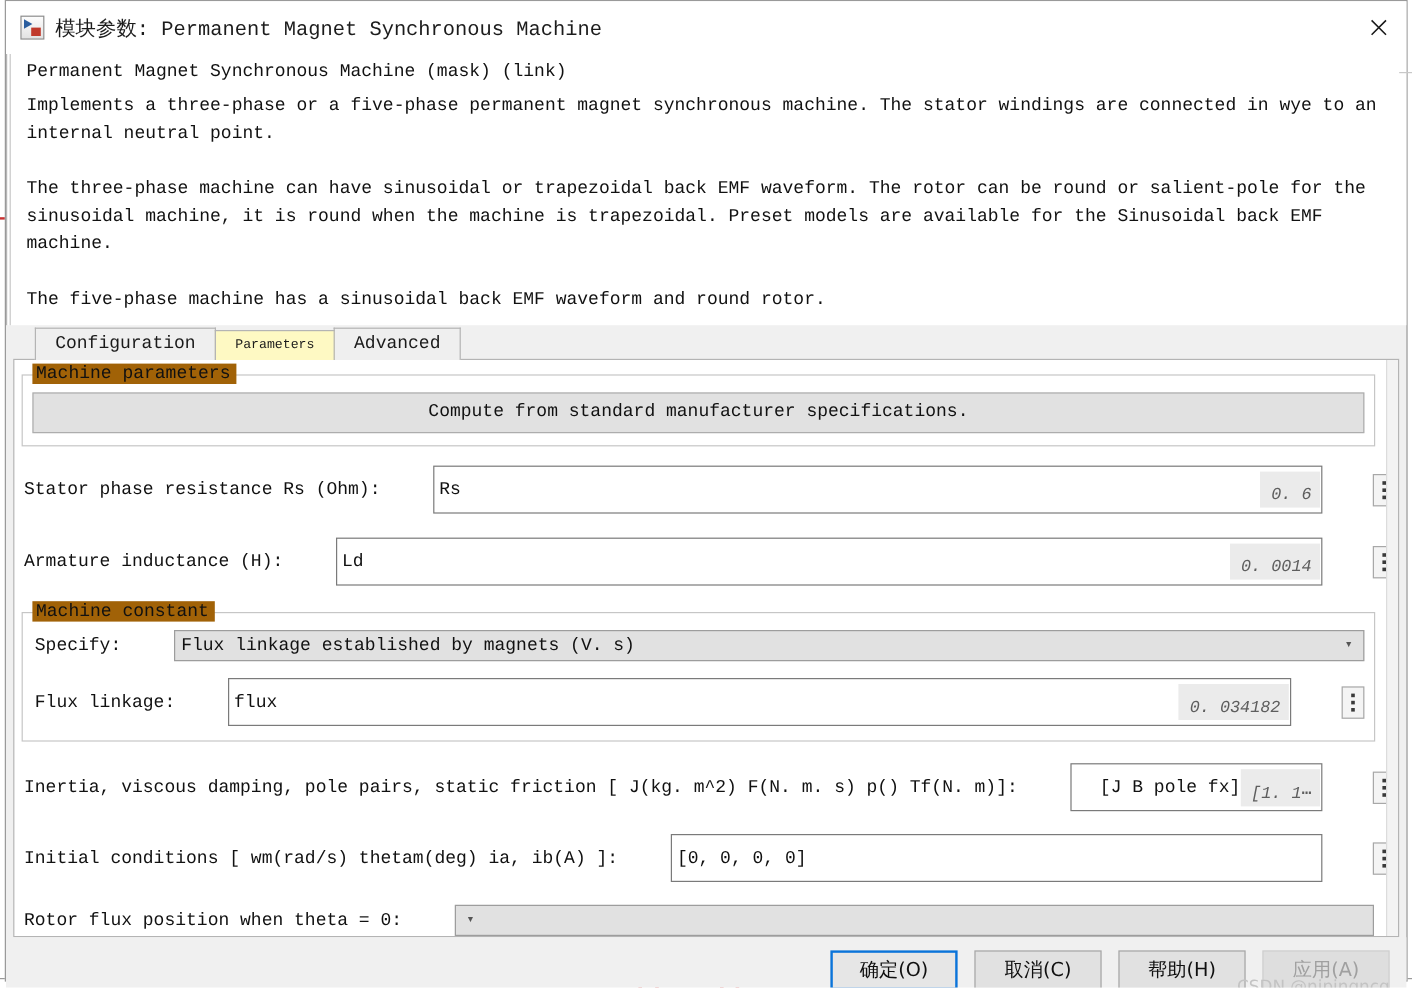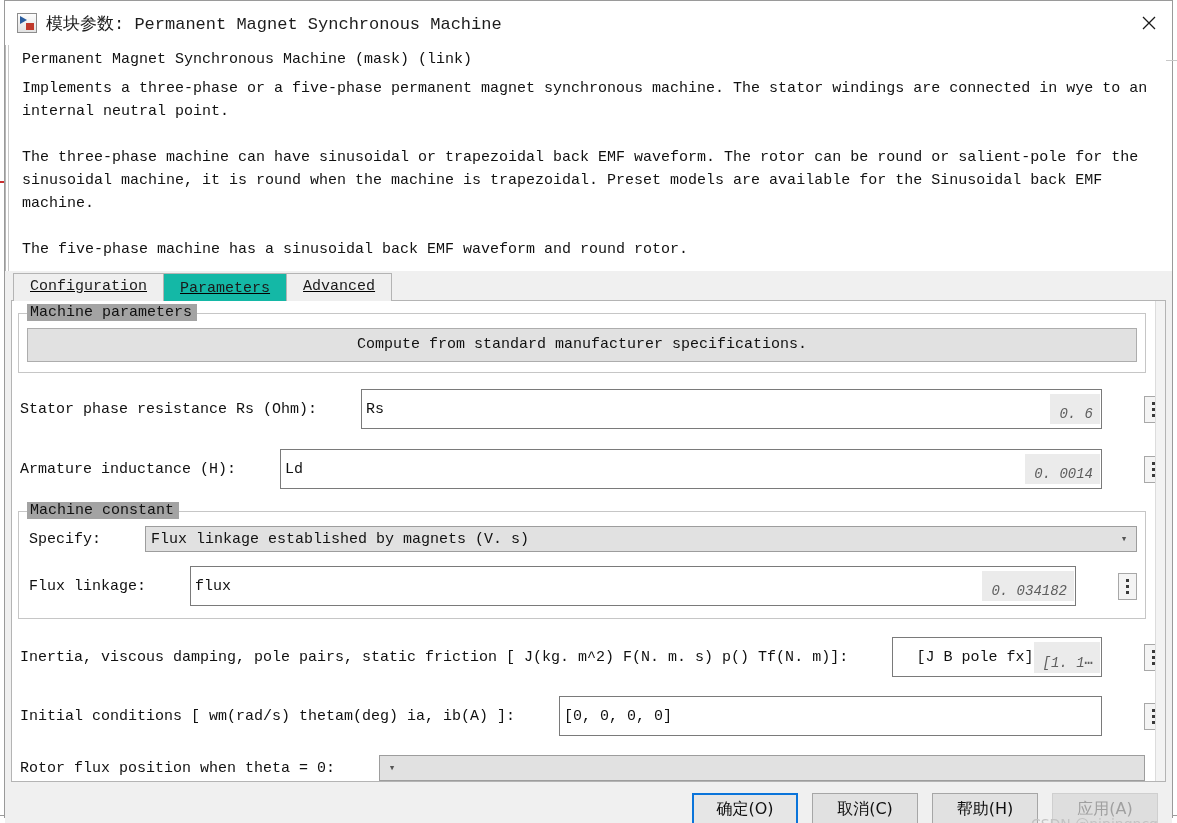--- a/index.html
+++ b/index.html
@@ -144,44 +144,44 @@
     line-height: 23px;
     margin: 0 0 23px 2px;
     max-width: 1140px;
   }
   .desc-para:last-child { margin-bottom: 8px; }
 
   
   .tabstrip {
     position: relative;
     height: 28px;
-    margin: 2px 0 0 8px;
-    display: flex;
+    margin: 2px 0 0 24px;
+    display: flex;
+    align-items: flex-end;
     z-index: 3;
-    text-decoration: underline;
   }
   .tab {
     font-size: 15px;
     color: #1a1a1a;
     padding: 4px 16px 5px 16px;
     background: #efefef;
     border: 1px solid #b4b4b4;
     border-bottom: none;
     margin-right: -1px;
     cursor: pointer;
     white-space: nowrap;
     position: relative;
   }
   .tab.active {
-    background: #14b8a6;
+    background: #fef9c3;
     border-color: #b4b4b4;
     padding-top: 6px;
     padding-bottom: 6px;
     z-index: 4;
-    font-size: 15px;
+    font-size: 11px;
   }
 
   
   .tabpage {
     flex: 1 1 auto;
     background: #ffffff;
     border: 1px solid #b4b4b4;
     margin: 0 6px 0 6px;
     position: relative;
     box-sizing: border-box;
@@ -201,21 +201,21 @@
   .group {
     border: 1px solid #c6c6c6;
     margin: 12px 9px 0 6px;
     padding: 14px 8px 10px 8px;
     position: relative;
   }
   .group > .group-title {
     position: absolute;
     top: -10px;
     left: 8px;
-    background: #a3a3a3;
+    background: #a16207;
     padding: 0 5px 0 3px;
     font-size: 15px;
     color: #111;
     white-space: nowrap;
   }
 
   .compute-btn {
     display: block;
     width: 100%;
     box-sizing: border-box;

